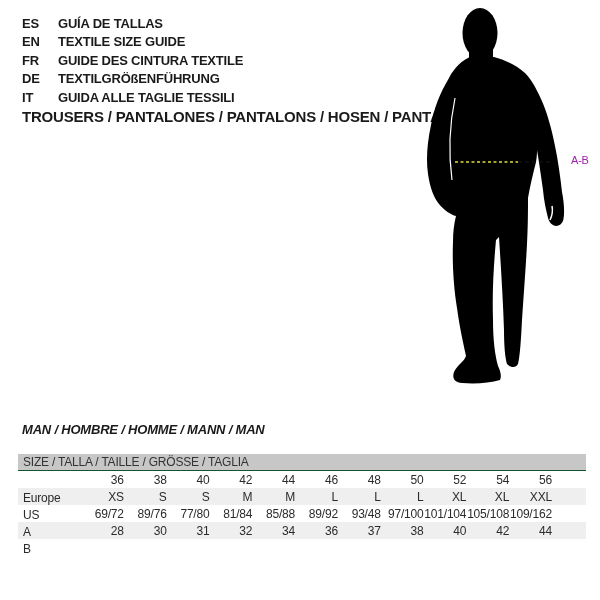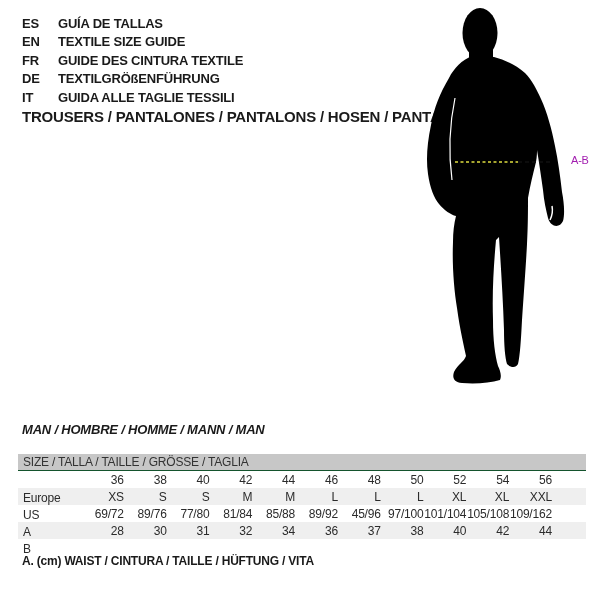--- a/index.html
+++ b/index.html
@@ -144,21 +144,21 @@
     </div>
     <div class="trow">
       <span class="tlabel">A</span>
       <span class="tcells">
           <span class="tcell">69/72</span>
           <span class="tcell">89/76</span>
           <span class="tcell">77/80</span>
           <span class="tcell">81/84</span>
           <span class="tcell">85/88</span>
           <span class="tcell">89/92</span>
-          <span class="tcell">45/96</span>
+          <span class="tcell">93/48</span>
           <span class="tcell">97/100</span>
           <span class="tcell">101/104</span>
           <span class="tcell">105/108</span>
           <span class="tcell">109/162</span>
         </span>
     </div>
     <div class="trow stripe">
       <span class="tlabel">B</span>
       <span class="tcells">
           <span class="tcell">28</span>
@@ -170,16 +170,15 @@
           <span class="tcell">37</span>
           <span class="tcell">38</span>
           <span class="tcell">40</span>
           <span class="tcell">42</span>
           <span class="tcell">44</span>
         </span>
     </div>
   </div>
 
   <div class="notes">
-    <div>A. (cm) WAIST / CINTURA / TAILLE / HÜFTUNG / VITA</div>
   </div>
 
 </div>
 
 </body></html>

